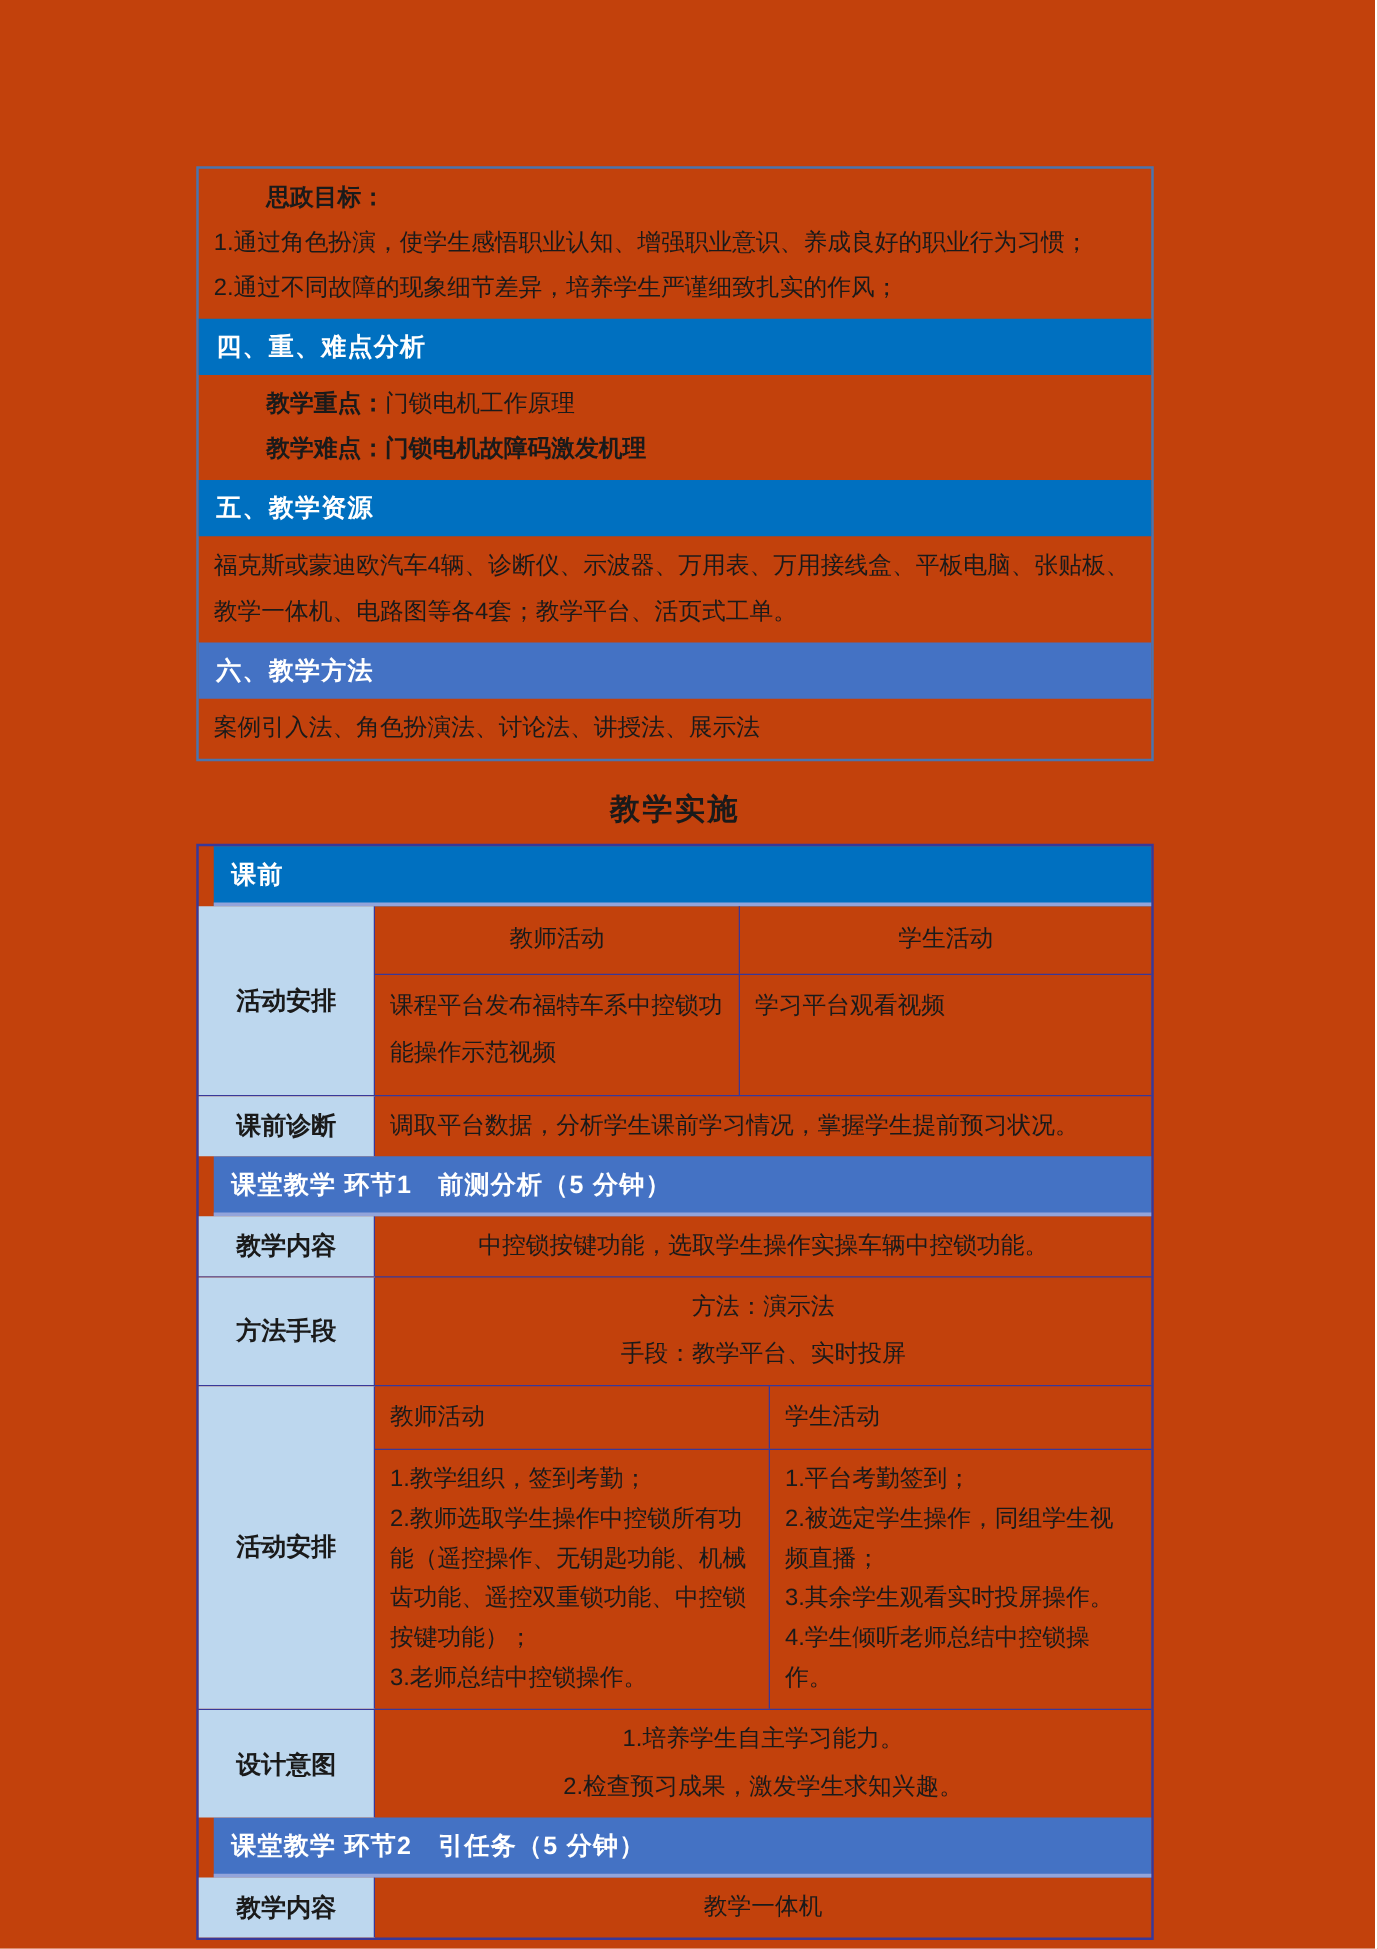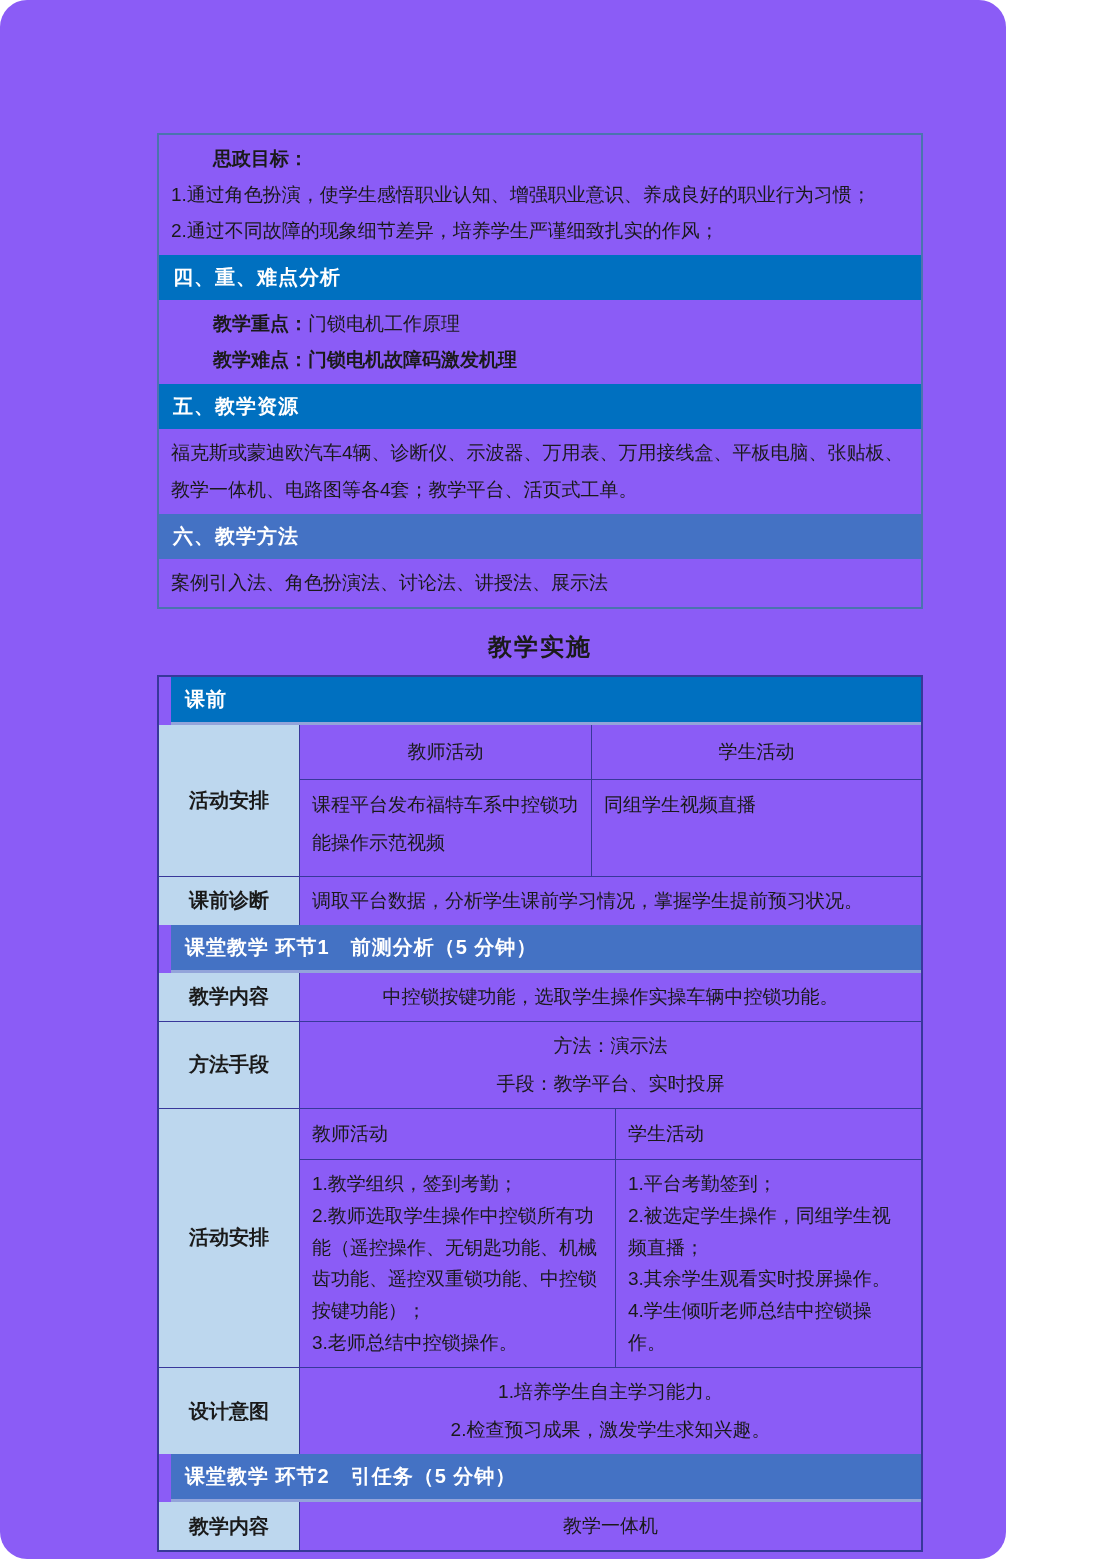--- a/index.html
+++ b/index.html
@@ -7,21 +7,21 @@
     --accent-blue: #4472C4;
     --label-bg: #BDD7EE;
     --t1-border: #4A74AE;
     --t2-border: #38389A;
     --t2-bar-underline: #93A4DA;
     --text: #1A1A1A;
   }
   * { box-sizing: border-box; }
   html, body { margin: 0; padding: 0; background: #fff; }
   body { font-family: "Liberation Sans", sans-serif; color: var(--text); }
-  .page { position: relative; width: 1006px; height: 1559px; background: #8b5cf6; overflow: hidden; border-radius: 27px; }
+  .page { position: relative; width: 1100px; height: 1559px; background: #c2410c; overflow: hidden; }
   .content { position: absolute; left: 157px; top: 133px; width: 766px; }
 
   
   .bar {
     color: #fff; font-weight: bold; font-size: 20px;
     padding: 9px 14px; letter-spacing: 1px;
   }
   .bar.strong { background: var(--strong-blue); }
   .bar.accent { background: var(--accent-blue); }
 
@@ -110,21 +110,21 @@
 
       <div class="t2-row pre">
         <div class="t2-label">活动安排</div>
         <div class="stack">
           <div class="split subhead">
             <div class="cell col-l">教师活动</div>
             <div class="cell col-r">学生活动</div>
           </div>
           <div class="split acts">
             <div class="cell col-l">课程平台发布福特车系中控锁功能操作示范视频</div>
-            <div class="cell col-r">同组学生视频直播</div>
+            <div class="cell col-r">学习平台观看视频</div>
           </div>
         </div>
       </div>
 
       <div class="t2-row">
         <div class="t2-label">课前诊断</div>
         <div class="t2-body" style="display:flex;align-items:center;">调取平台数据，分析学生课前学习情况，掌握学生提前预习状况。</div>
       </div>
 
       <div class="bar accent">课堂教学 环节1　前测分析（5 分钟）</div>

